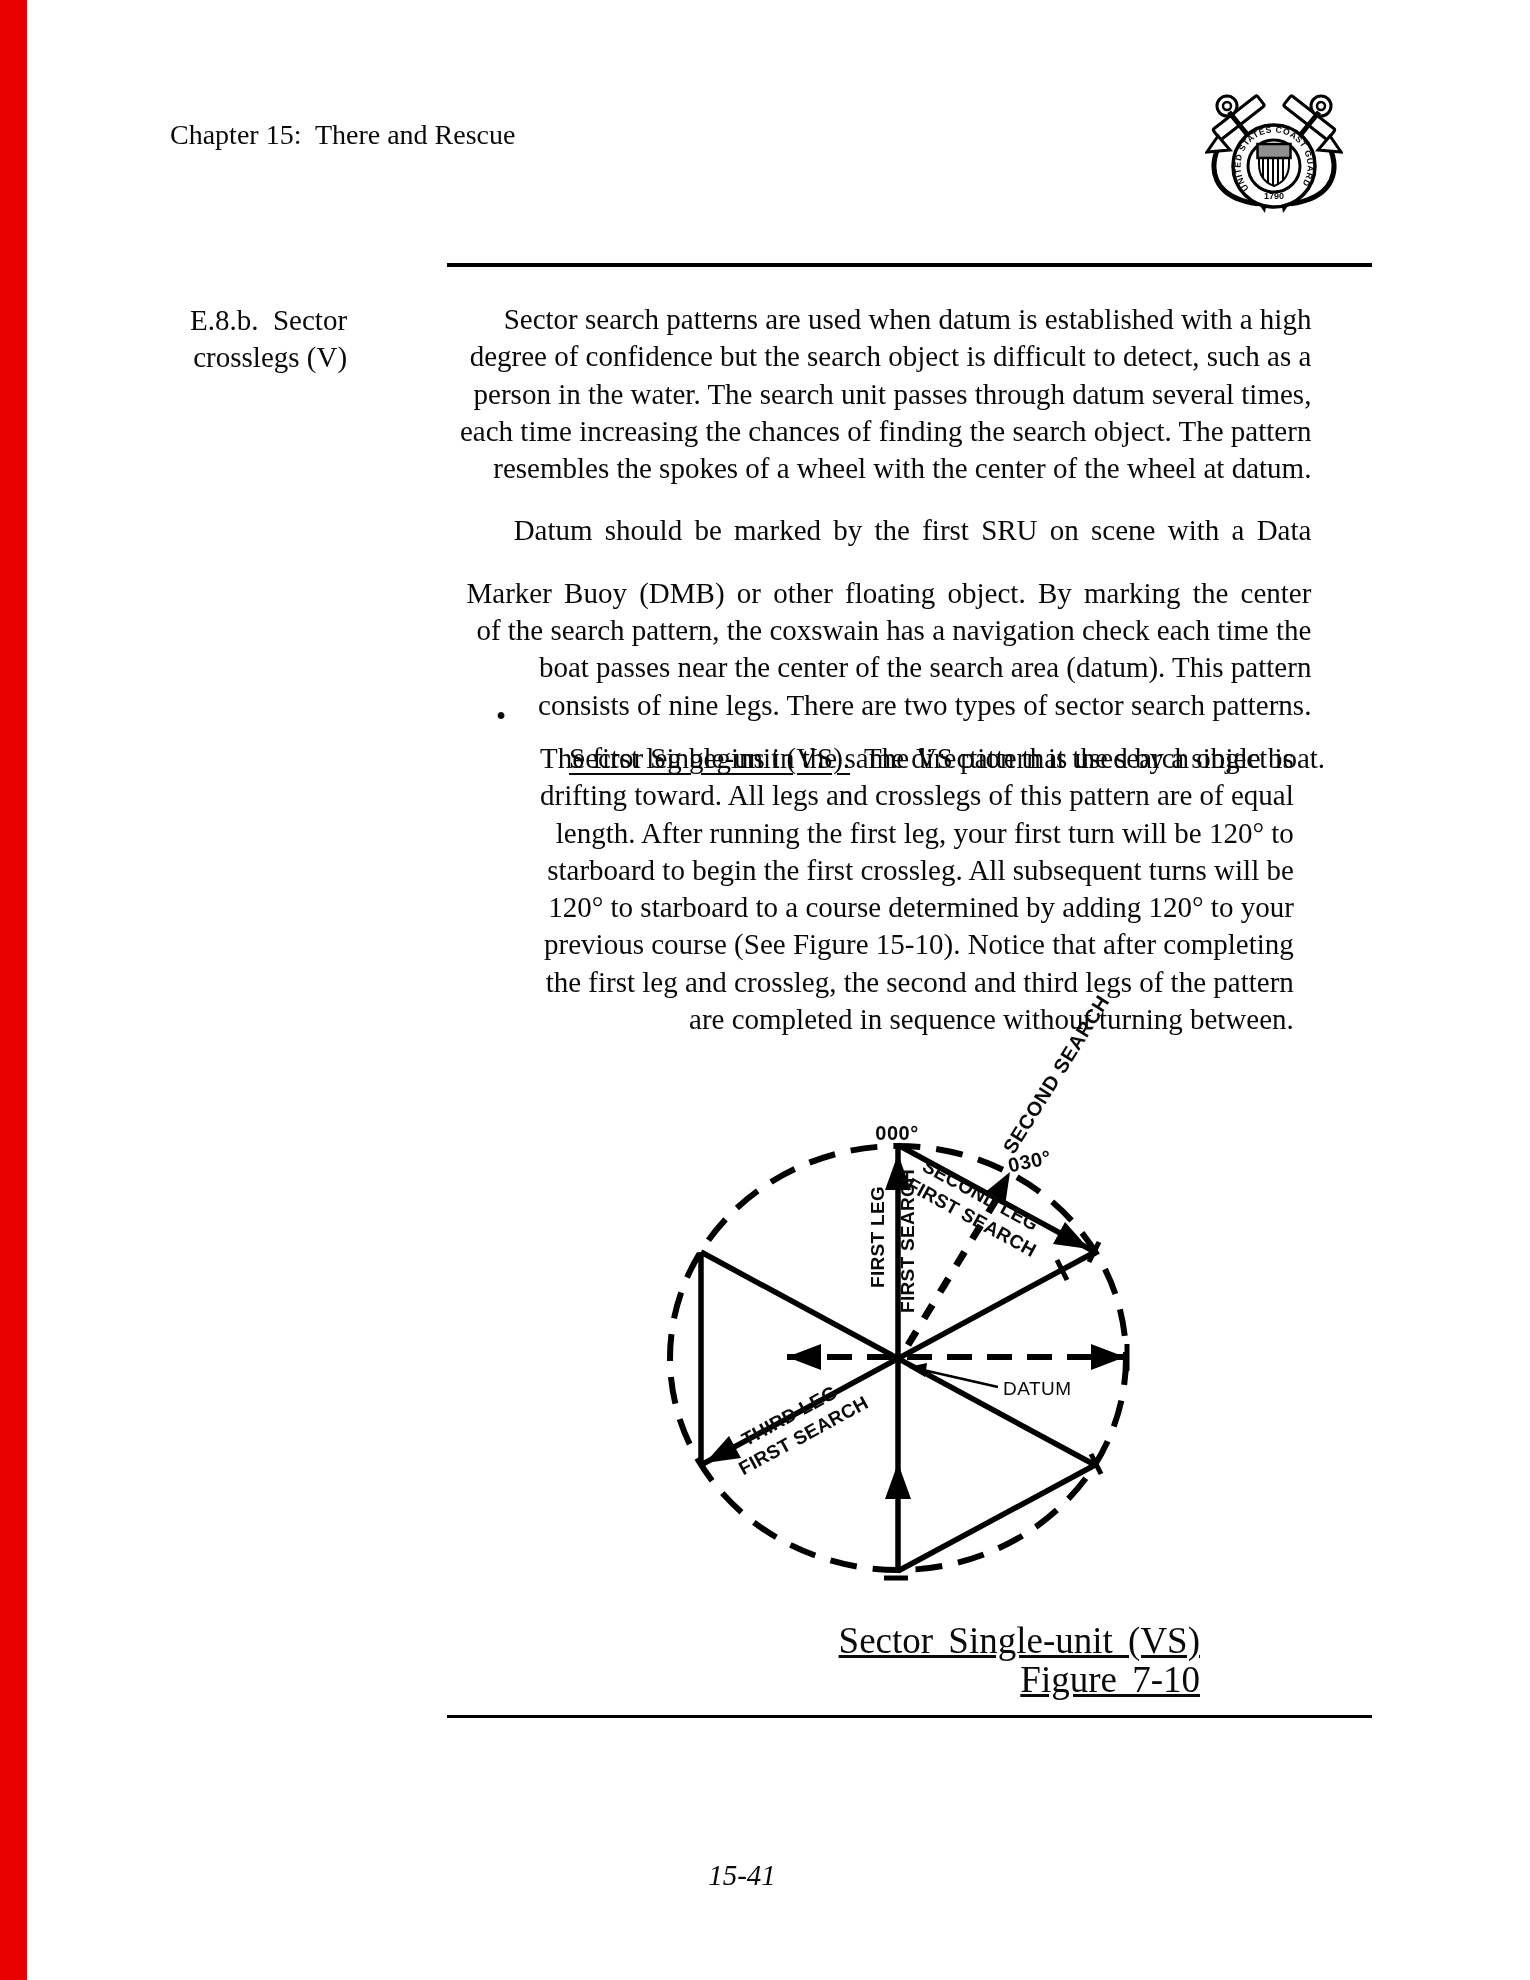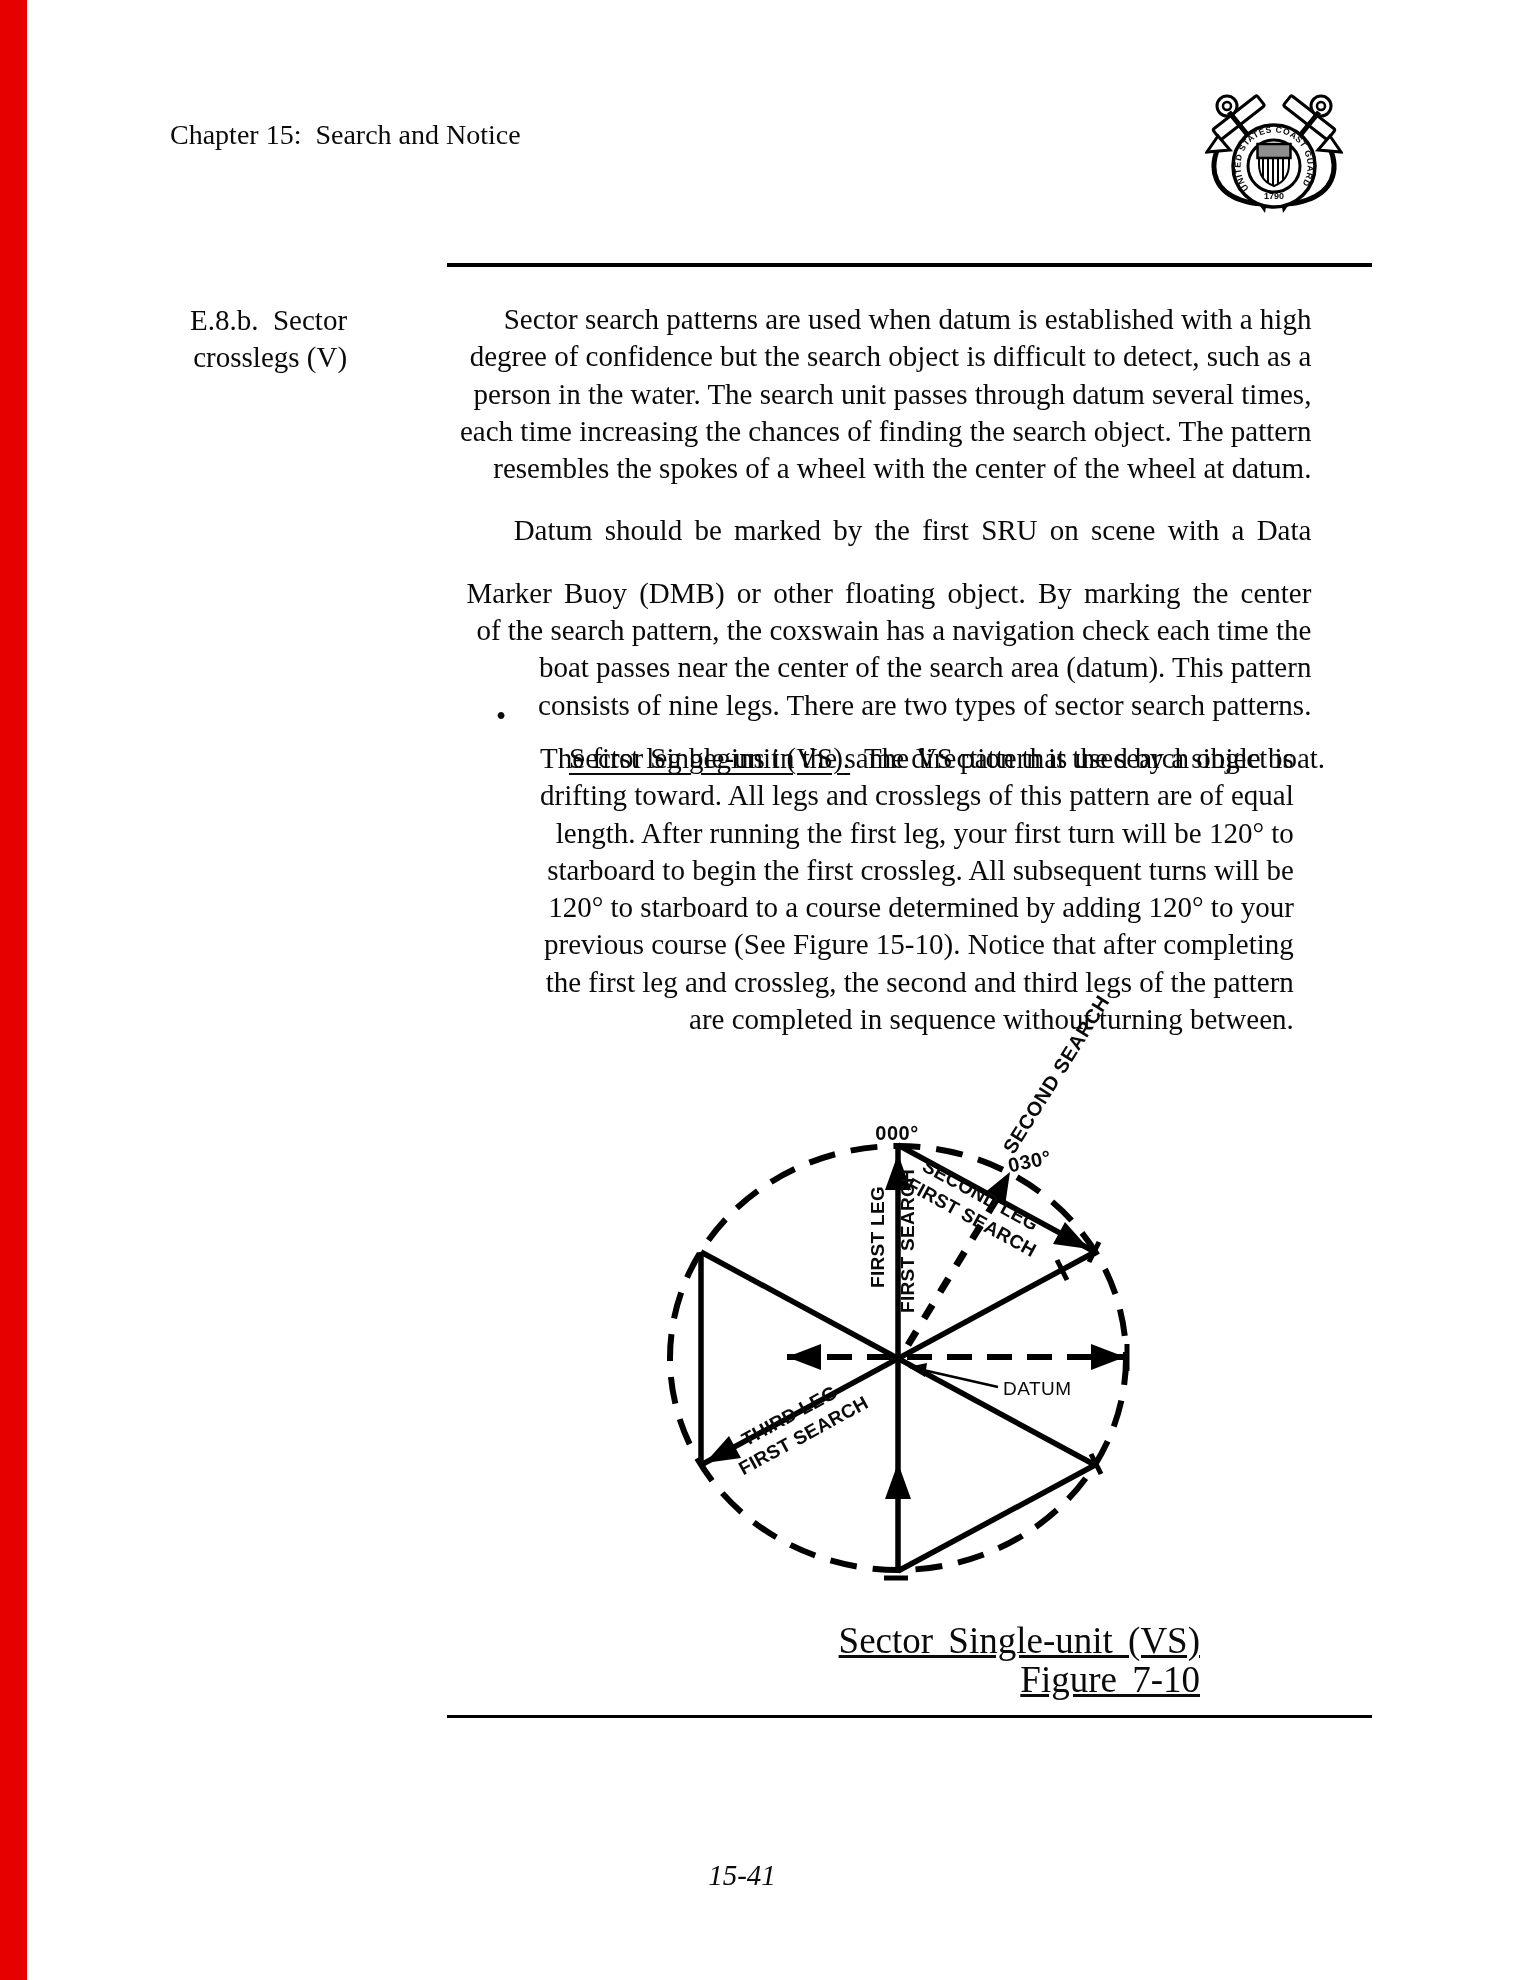--- a/index.html
+++ b/index.html
@@ -22,21 +22,21 @@
   .diaglbl2{font-size:19px;font-weight:bold;letter-spacing:0.3px;}
   .datumlbl{font-size:19px;font-weight:normal;letter-spacing:0.5px;}
 </style>
 </head>
 <body>
 
 <div class="page">
 
   <div class="redbar" style="background: rgb(230, 0, 0);"></div>
 
-  <div class="abs headerTitle" style="left:170px;top:119px;">Chapter 15:  Search and Notice</div>
+  <div class="abs headerTitle" style="left:170px;top:119px;">Chapter 15:  There and Rescue</div>
 
   <svg class="abs" style="left:1205px;top:86px;" width="138" height="138" viewBox="0 0 138 138">
 
     <rect x="6" y="25" width="56" height="13" rx="2" fill="#fff" stroke="#000" stroke-width="3" transform="rotate(-38 34 32)"></rect>
     <rect x="76" y="25" width="56" height="13" rx="2" fill="#fff" stroke="#000" stroke-width="3" transform="rotate(38 104 32)"></rect>
 
     <g>
       <circle cx="22" cy="20" r="10" fill="#fff" stroke="#000" stroke-width="3"></circle>
       <circle cx="22" cy="20" r="4" fill="#fff" stroke="#000" stroke-width="2.5"></circle>
     </g>

